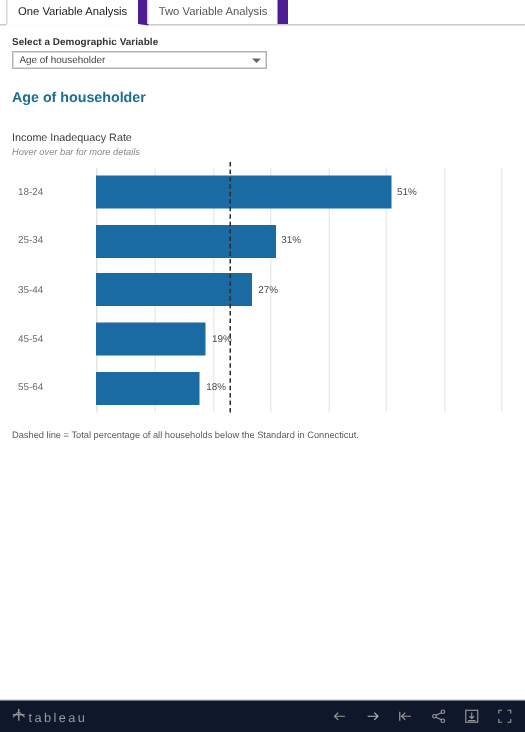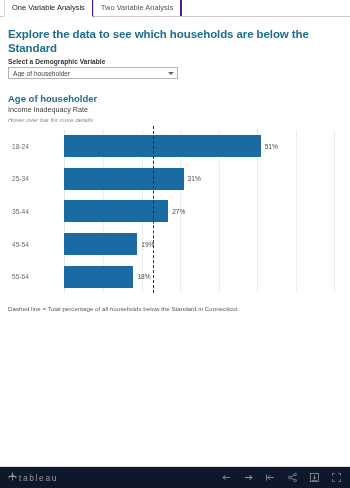--- a/index.html
+++ b/index.html
@@ -25,21 +25,21 @@
     background: #ffffff;
     padding-left: 4px;
     box-sizing: border-box;
   }
   .tab {
     font-size: 7.5px;
     line-height: 16px;
     padding: 0 7px;
     color: #333333;
     border-left: 1px solid #d6d6d6;
-    border-right: 2px solid #4c1d95;
+    border-right: 7px solid #4c1d95;
     background: #ffffff;
     white-space: nowrap;
     cursor: pointer;
   }
   .tab.active {
     color: #1a1a1a;
     border-bottom: 1px solid #ffffff;
     margin-bottom: -1px;
   }
   .tab.inactive { color: #555555; margin-left: -1px; }
@@ -105,21 +105,21 @@
   .chart-title {
     color: #1b6d92;
     font-size: 9.5px;
     font-weight: bold;
     line-height: 11px;
   }
   .chart-sub {
     font-size: 7.2px;
     color: #3c3c3c;
     line-height: 10px;
-    margin-top: 1px;
+    margin-top: 16px;
   }
   .chart-hint {
     font-size: 6.2px;
     font-style: italic;
     color: #8a8a8a;
     line-height: 9px;
     margin-top: 0px;
   }
 
   .plot {
@@ -216,21 +216,20 @@
 </head>
 <body>
 
 <div class="tabstrip">
   <div class="tab active">One Variable Analysis</div>
   <div class="tab inactive">Two Variable Analysis</div>
 </div>
 
 <div class="dash">
 
-  <div class="h1">Explore the data to see which households are below the Standard</div>
 
   <div class="filter-label">Select a Demographic Variable</div>
   <div class="select-box">
     <span class="select-value">Age of householder</span>
     <span class="caret"></span>
   </div>
 
   <div class="chart-block">
     <div class="chart-title">Age of householder</div>
     <div class="chart-sub">Income Inadequacy Rate</div>

